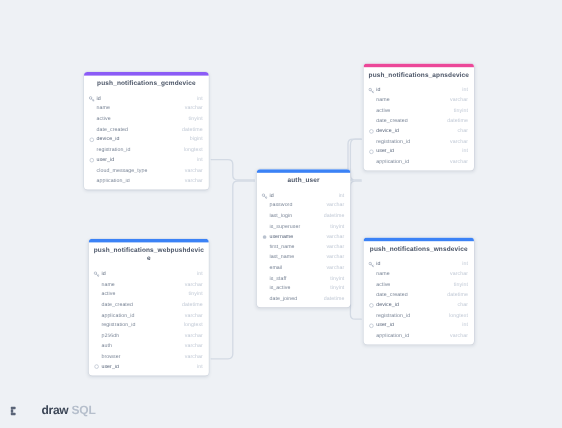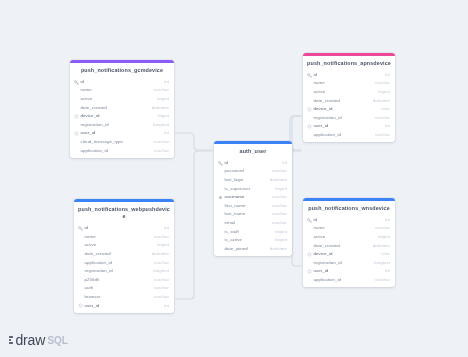--- a/index.html
+++ b/index.html
@@ -93,24 +93,25 @@
   }
   .logo-mark i {
     display: block;
     background: #5a6477;
     border-radius: 0.5px;
   }
   .logo-mark i:nth-child(1) { height: 2.4px; width: 4px; }
   .logo-mark i:nth-child(2) { height: 2.4px; width: 2.4px; }
   .logo-mark i:nth-child(3) { height: 2.4px; width: 4px; }
   .logo-draw {
-    font-size: 14px;
-    font-weight: normal;
+    font-size: 10px;
+    font-weight: bold;
     color: #3d4757;
     letter-spacing: -0.2px;
+    margin-left: 19px;
   }
   .logo-sql {
     font-size: 10px;
     font-weight: bold;
     color: #b6bfcc;
     letter-spacing: -0.1px;
   }
 </style>
 </head>
 <body>

